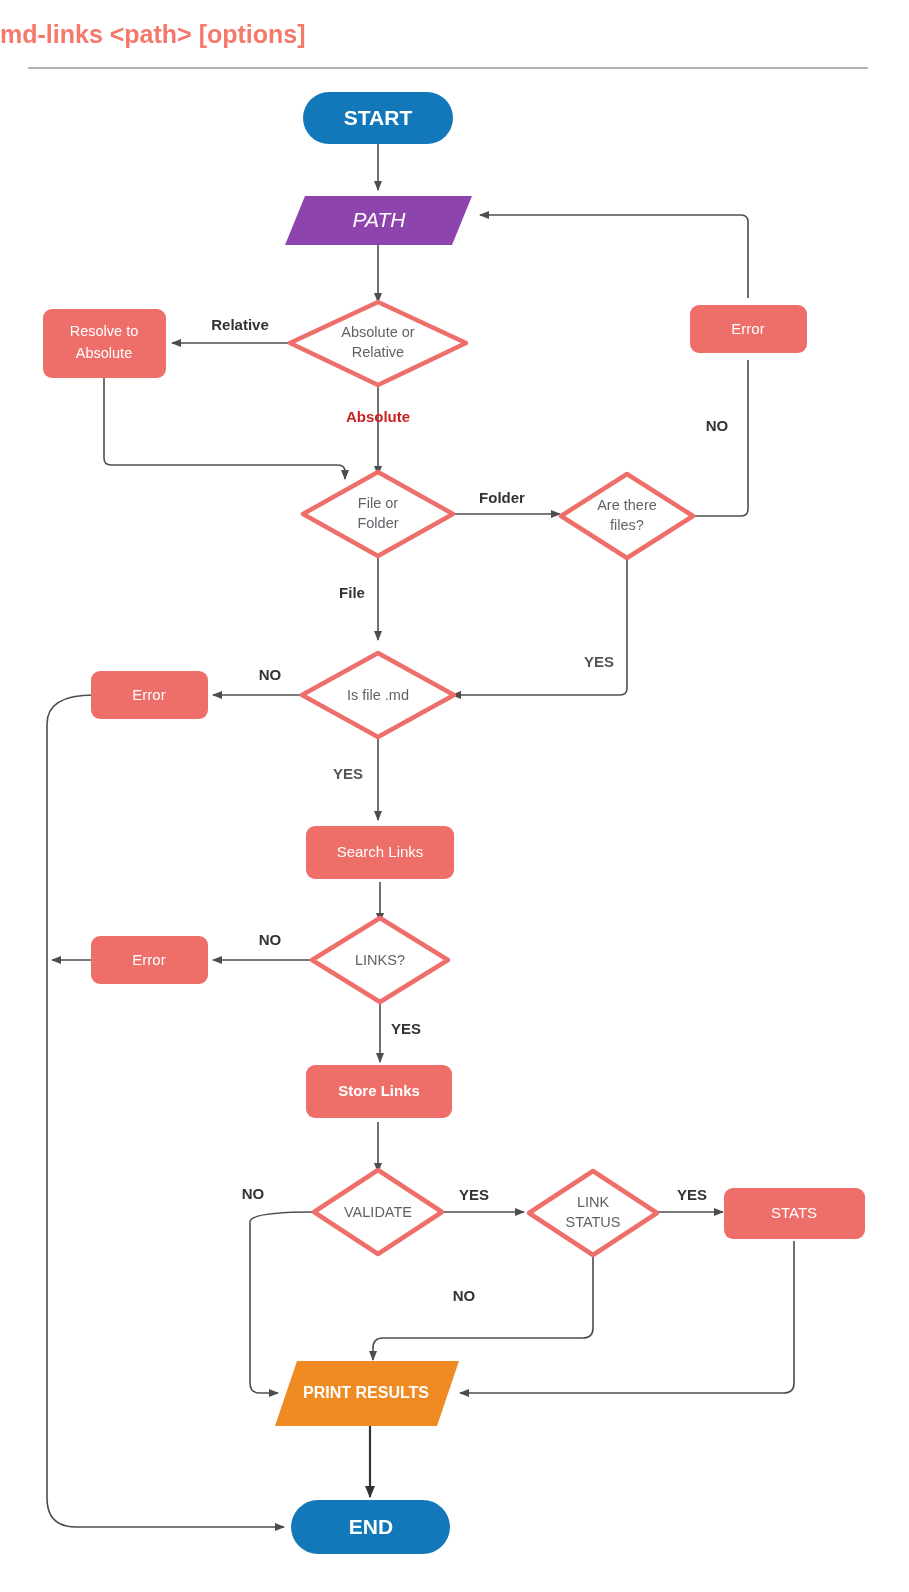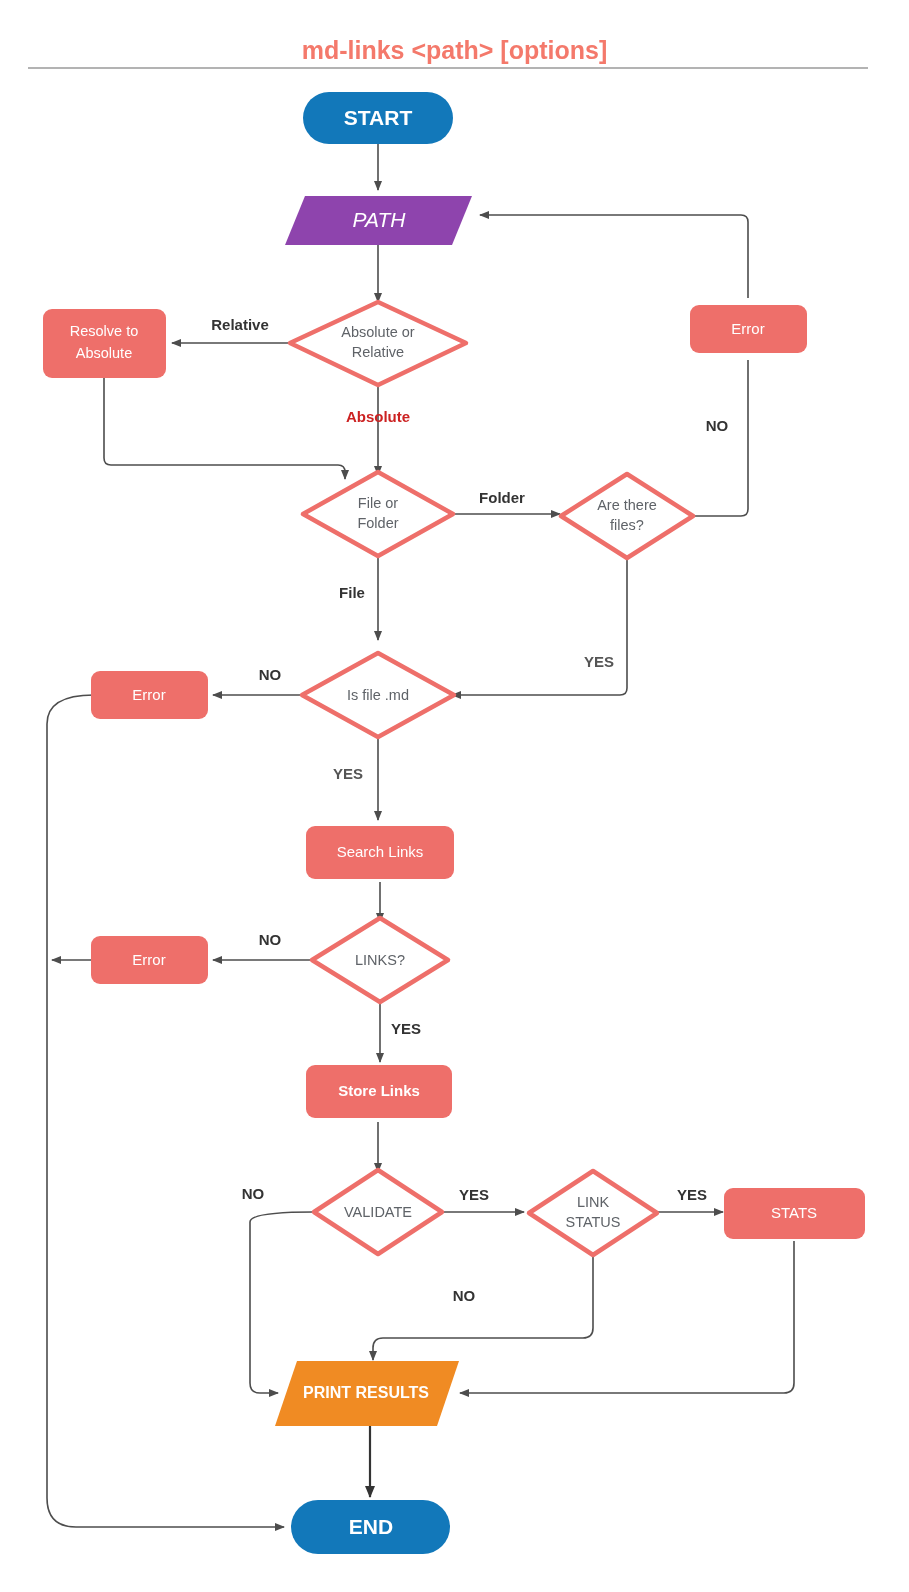--- a/index.html
+++ b/index.html
@@ -1,19 +1,19 @@
 <!DOCTYPE html>
 <html><head>
 <meta charset="utf-8">
 <style>
   html,body{margin:0;padding:0;background:#ffffff;}
   body{width:909px;height:1592px;font-family:"Liberation Sans",sans-serif;overflow:hidden;}
   #stage{position:relative;width:909px;height:1592px;background:#fff;}
   .title{
-    position:absolute;left:0;top:36px;width:909px;text-align:center;
+    position:absolute;left:0;top:20px;width:909px;
     font-family:"Liberation Sans",sans-serif;font-weight:bold;font-size:25px;
     color:#f4796b;letter-spacing:0px;
   }
   .rule{position:absolute;left:28px;top:67px;width:840px;height:2px;background:#b3b3b3;}
   svg{position:absolute;left:0;top:0;}
   .nodeLabel{
     font-family:"Liberation Sans",sans-serif;
     text-anchor:middle;dominant-baseline:middle;
   }
   .edgeLabel{

